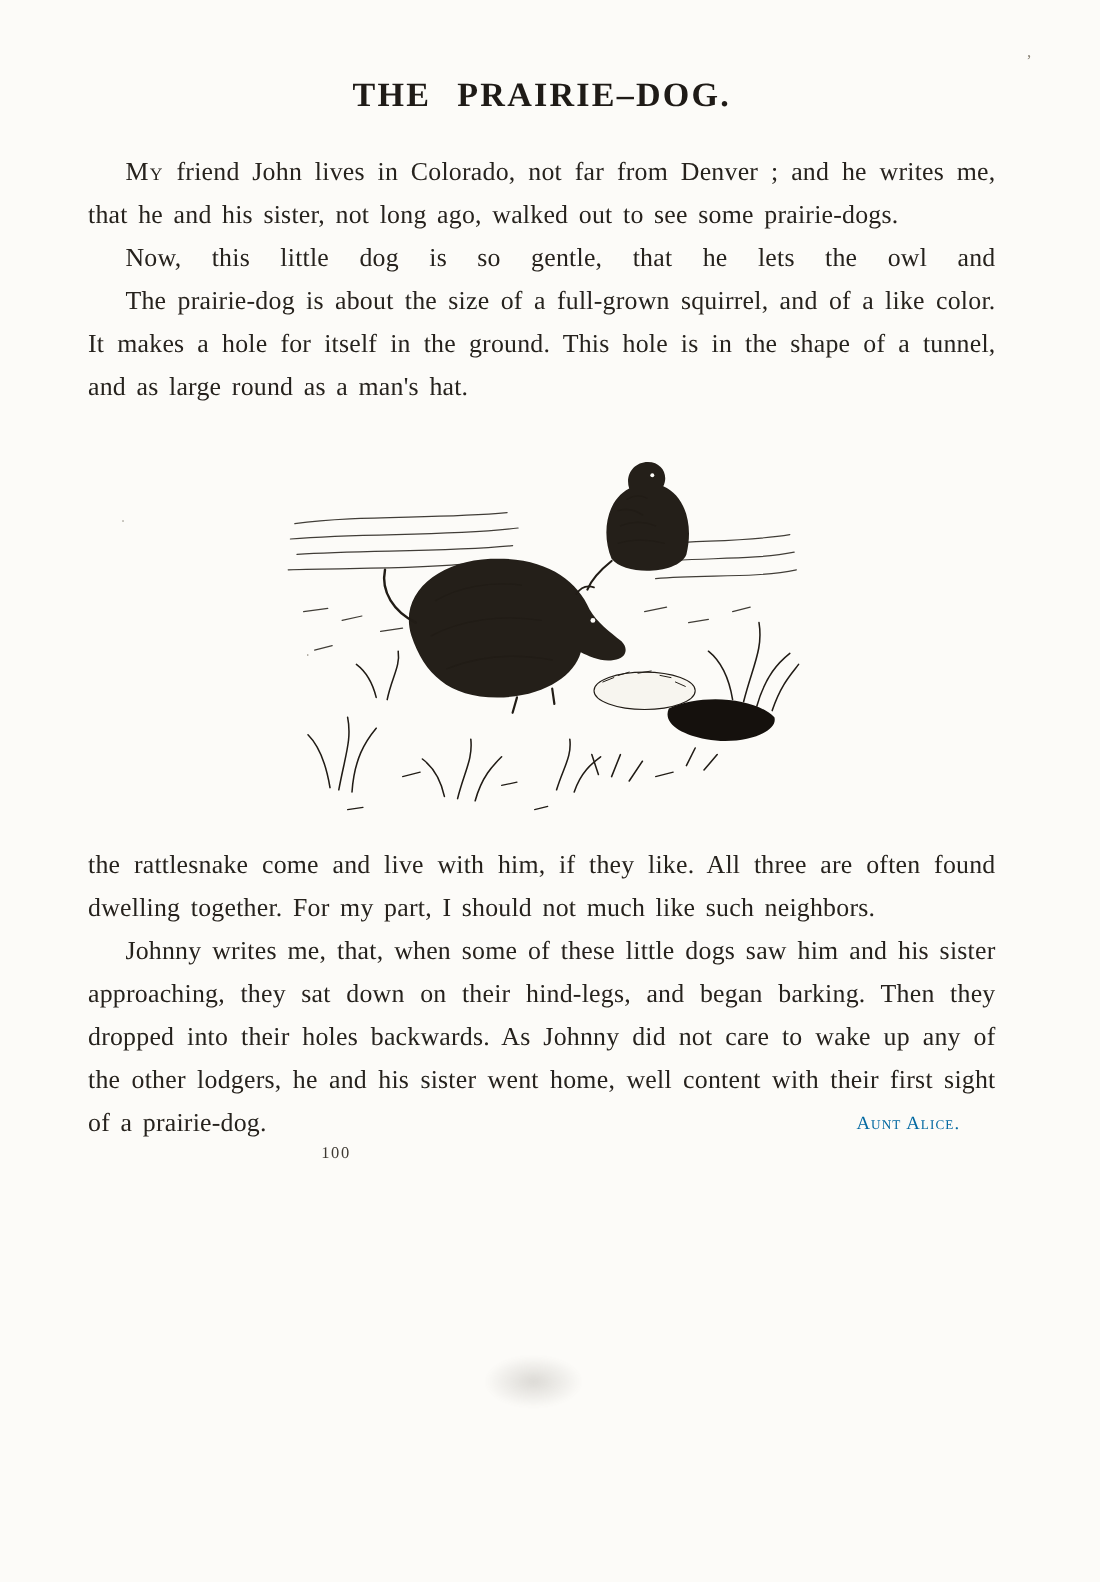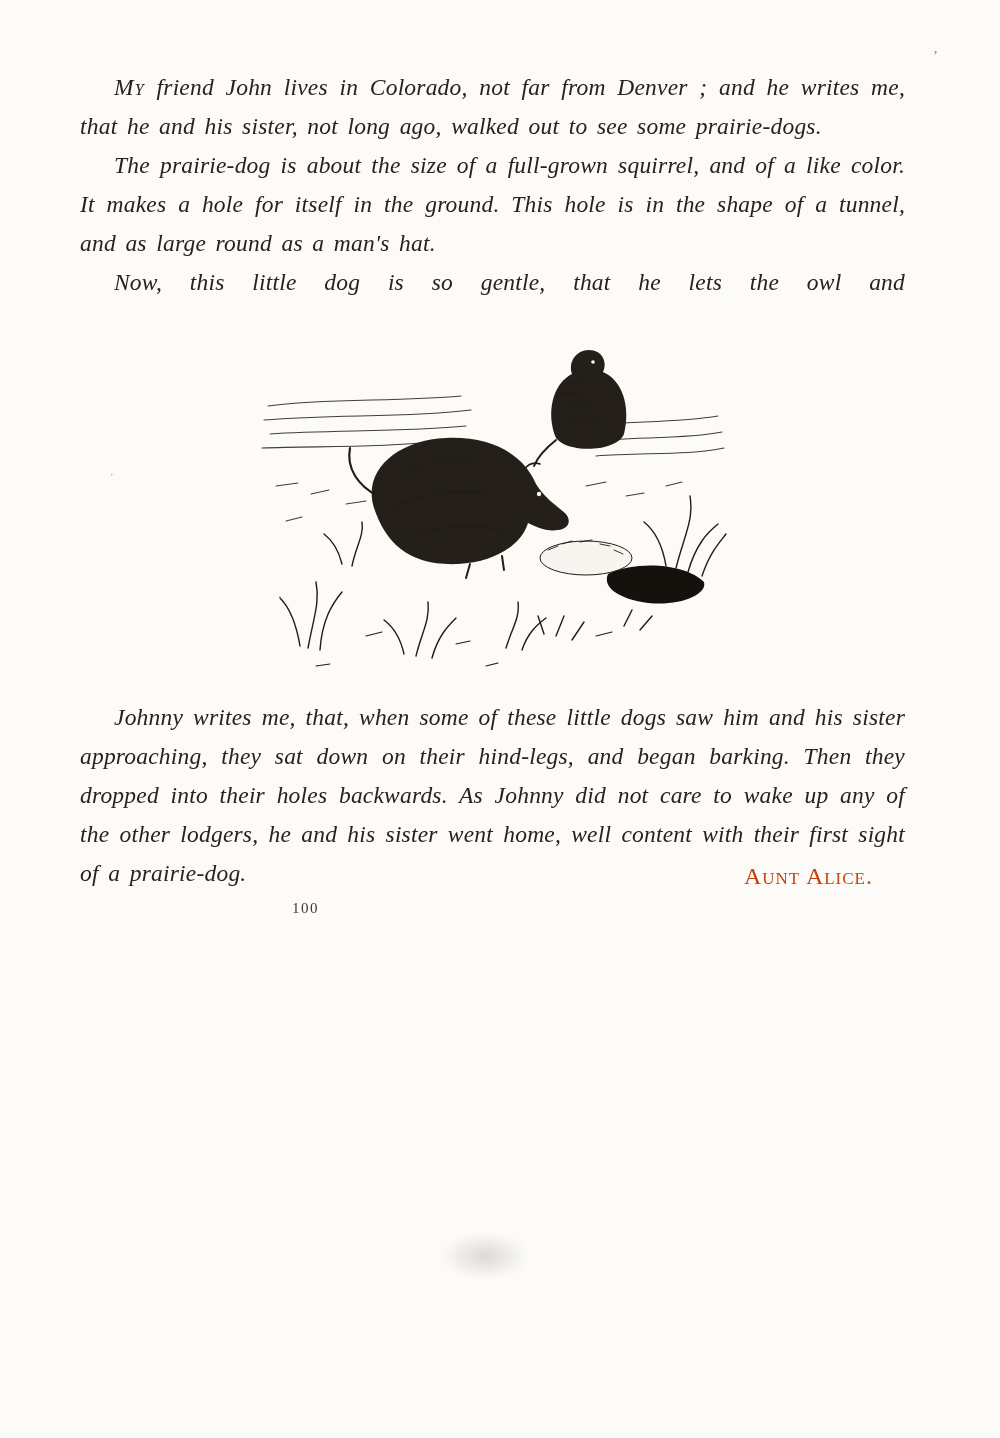--- a/index.html
+++ b/index.html
@@ -21,36 +21,36 @@
     color:#1f1b17;
     margin-bottom:34px;
   }
   .para {
     font-size:23.5px;
     line-height:39px;
     text-align:justify;
     word-spacing:3.5px;
     letter-spacing:0.2px;
   }
-  .indent { text-indent:34px;font-style:italic; }
+  .indent { text-indent:34px; }
   .stretch { text-align-last:justify; }
   .lead-caps { font-variant:small-caps; letter-spacing:1.2px; }
   figure.illustration {
     margin:34px auto 26px;
     width:474px;
     height:336px;
   }
   .signature {
     text-align:right;
     font-variant:small-caps;
-    font-size:24px;
+    font-size:17px;
     letter-spacing:1px;
     padding-right:32px;
     margin-top:-30px;
-    color:#c2410c;
+    color:#0369a1;
   }
   .pagenum {
     font-size:15px;
     letter-spacing:1.5px;
     margin:10px 0 0 212px;
     color:#3d3831;
   }
   .speck { position:absolute; color:#8a8478; pointer-events:none; }
   .smudge {
     position:absolute;
@@ -61,26 +61,27 @@
     filter:blur(2px);
     pointer-events:none;
   }
   svg .ink { fill:none; stroke:#211c16; stroke-linecap:round; }
 </style>
 </head>
 <body>
 
 <div class="page">
 
+  <h1 class="title">THE PRAIRIE–DOG.</h1>
 
   <p class="para indent"><span class="lead-caps">My</span><span> friend John lives in Colorado, not far from Denver ; and he writes me, that he and his sister, not long ago, walked out to see some prairie-dogs.</span></p>
 
+  <p class="para indent stretch">Now, this little dog is so gentle, that he lets the owl and</p>
+
   <p class="para indent">The prairie-dog is about the size of a full-grown squirrel, and of a like color. It makes a hole for itself in the ground. This hole is in the shape of a tunnel, and as large round as a man's hat.</p>
-
-  <p class="para indent stretch">Now, this little dog is so gentle, that he lets the owl and</p>
 
   <figure class="illustration" aria-label="Engraving of two prairie-dogs in the grass beside their burrow">
     <svg width="474" height="336" viewBox="0 0 474 336" aria-hidden="true">
 
       <g class="ink" stroke-width="1.1" opacity="0.85">
         <path d="M12,70 C70,62 140,66 205,60"></path>
         <path d="M8,84 C80,78 150,82 215,74"></path>
         <path d="M14,98 C75,94 150,96 210,90"></path>
         <path d="M6,112 C60,110 120,112 175,106"></path>
         <path d="M318,92 C360,84 415,88 462,80"></path>
@@ -132,20 +133,21 @@
         <path d="M300,300 l8,-20 M316,304 l12,-18 M288,298 l-6,-18"></path>
         <path d="M368,290 l8,-16 M384,294 l12,-14"></path>
       </g>
 
       <g class="ink" stroke-width="1.1">
         <path d="M110,300 l16,-4 M200,308 l14,-3 M340,300 l16,-4 M230,330 l12,-3 M60,330 l14,-2"></path>
       </g>
     </svg>
   </figure>
 
+  <p class="para">the rattlesnake come and live with him, if they like. All three are often found dwelling together. For my part, I should not much like such neighbors.</p>
 
 
   <p class="para indent">Johnny writes me, that, when some of these little dogs saw him and his sister approaching, they sat down on their hind-legs, and began barking. Then they dropped into their holes backwards. As Johnny did not care to wake up any of the other lodgers, he and his sister went home, well content with their first sight of a prairie-dog.</p>
 
   <div class="signature">Aunt Alice.</div>
 
   <div class="pagenum">100</div>
 
 </div>
 

